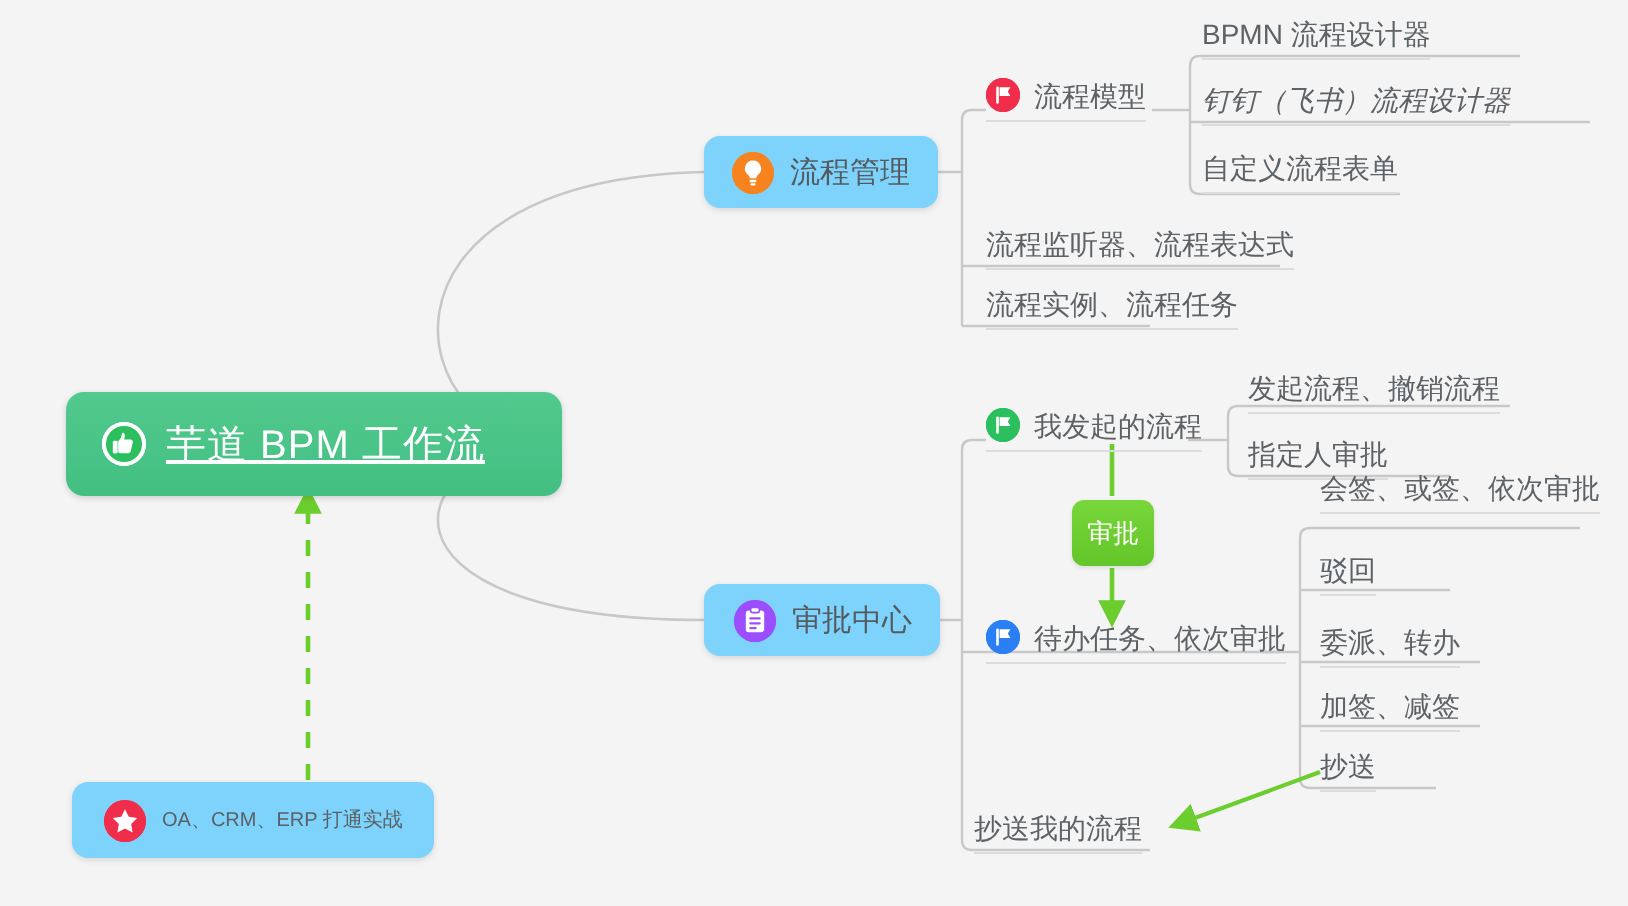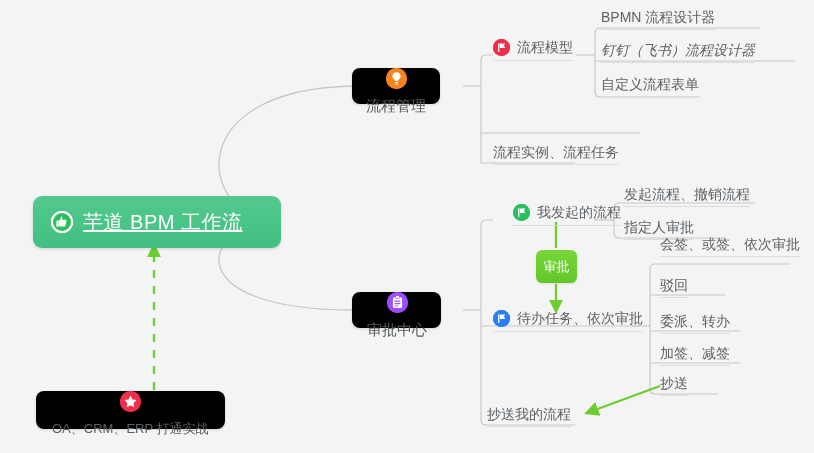--- a/index.html
+++ b/index.html
@@ -31,44 +31,43 @@
     color:#ffffff;
     font-size:20px;
     letter-spacing:.5px;
     white-space:nowrap;
     text-decoration:underline;
   }
 
   
   .card-node{
     position:absolute;
-    background:#000000;
+    background:#7dd3fc;
     border-radius:8px;
     box-shadow:0 1px 3px rgba(0,0,0,.13);
     display:flex;align-items:center;
     gap:8px;
     padding:0 14px;
     box-sizing:border-box;
     height:36px;
     white-space:nowrap;
-    flex-direction:column;
   }
   .card-node .label{font-size:15px;color:#555a5e;}
 
   .bottom-card{
     left:36px;top:391px;
     height:38px;
     padding:0 16px;
   }
-  .bottom-card .label{font-size:13px;color:#5b6064;}
+  .bottom-card .label{font-size:10px;color:#5b6064;}
 
   
   .u-node{
     position:absolute;
-    display:flex;
+    display:flex;align-items:flex-end;
     gap:7px;
     white-space:nowrap;
     padding-bottom:4px;
     border-bottom:1px solid #dcdcdc;
     box-sizing:border-box;
   }
   .u-node .label{font-size:14px;color:#5d6266;line-height:16px;}
 
   
   .icon{
@@ -184,20 +183,23 @@
     <span class="icon ic-red">
       <svg width="17" height="17" viewBox="0 0 17 17">
         <circle cx="8.5" cy="8.5" r="8.5" fill="#f02d4b"></circle>
         <rect x="5.1" y="4.3" width="1.3" height="8.6" rx=".6" fill="#ffffff"></rect>
         <path d="M6.8 4.6h5.4l-1.3 2.2 1.3 2.2H6.8z" fill="#ffffff"></path>
       </svg>
     </span>
     <span class="label">流程模型</span>
   </div>
 
+  <div class="u-node" style="left:493px;top:114px;">
+    <span class="label">流程监听器、流程表达式</span>
+  </div>
 
   <div class="u-node" style="left:493px;top:144px;">
     <span class="label">流程实例、流程任务</span>
   </div>
 
   <div class="u-node" style="left:601px;top:9px;">
     <span class="label">BPMN 流程设计器</span>
   </div>
   <div class="u-node" style="left:601px;top:42px;font-style:italic;">
     <span class="label">钉钉（飞书）流程设计器</span>
@@ -213,21 +215,21 @@
         <rect x="5.9" y="5.2" width="9.2" height="10.9" rx="1.5" fill="#ffffff"></rect>
         <rect x="8.3" y="3.7" width="4.4" height="2.6" rx="1.1" fill="#ffffff" stroke="#9b4dff" stroke-width=".8"></rect>
         <rect x="7.6" y="8.6" width="5.8" height="1.1" rx=".55" fill="#9b4dff"></rect>
         <rect x="7.6" y="11.1" width="5.8" height="1.1" rx=".55" fill="#9b4dff"></rect>
         <rect x="7.6" y="13.5" width="3.8" height="1.1" rx=".55" fill="#9b4dff"></rect>
       </svg>
     </span>
     <span class="label">审批中心</span>
   </div>
 
-  <div class="u-node" style="left:493px;top:204px;margin-left:20px;">
+  <div class="u-node" style="left:493px;top:204px;">
     <span class="icon ic-green">
       <svg width="17" height="17" viewBox="0 0 17 17">
         <circle cx="8.5" cy="8.5" r="8.5" fill="#2cbf5d"></circle>
         <rect x="5.1" y="4.3" width="1.3" height="8.6" rx=".6" fill="#ffffff"></rect>
         <path d="M6.8 4.6h5.4l-1.3 2.2 1.3 2.2H6.8z" fill="#ffffff"></path>
       </svg>
     </span>
     <span class="label">我发起的流程</span>
   </div>
 

